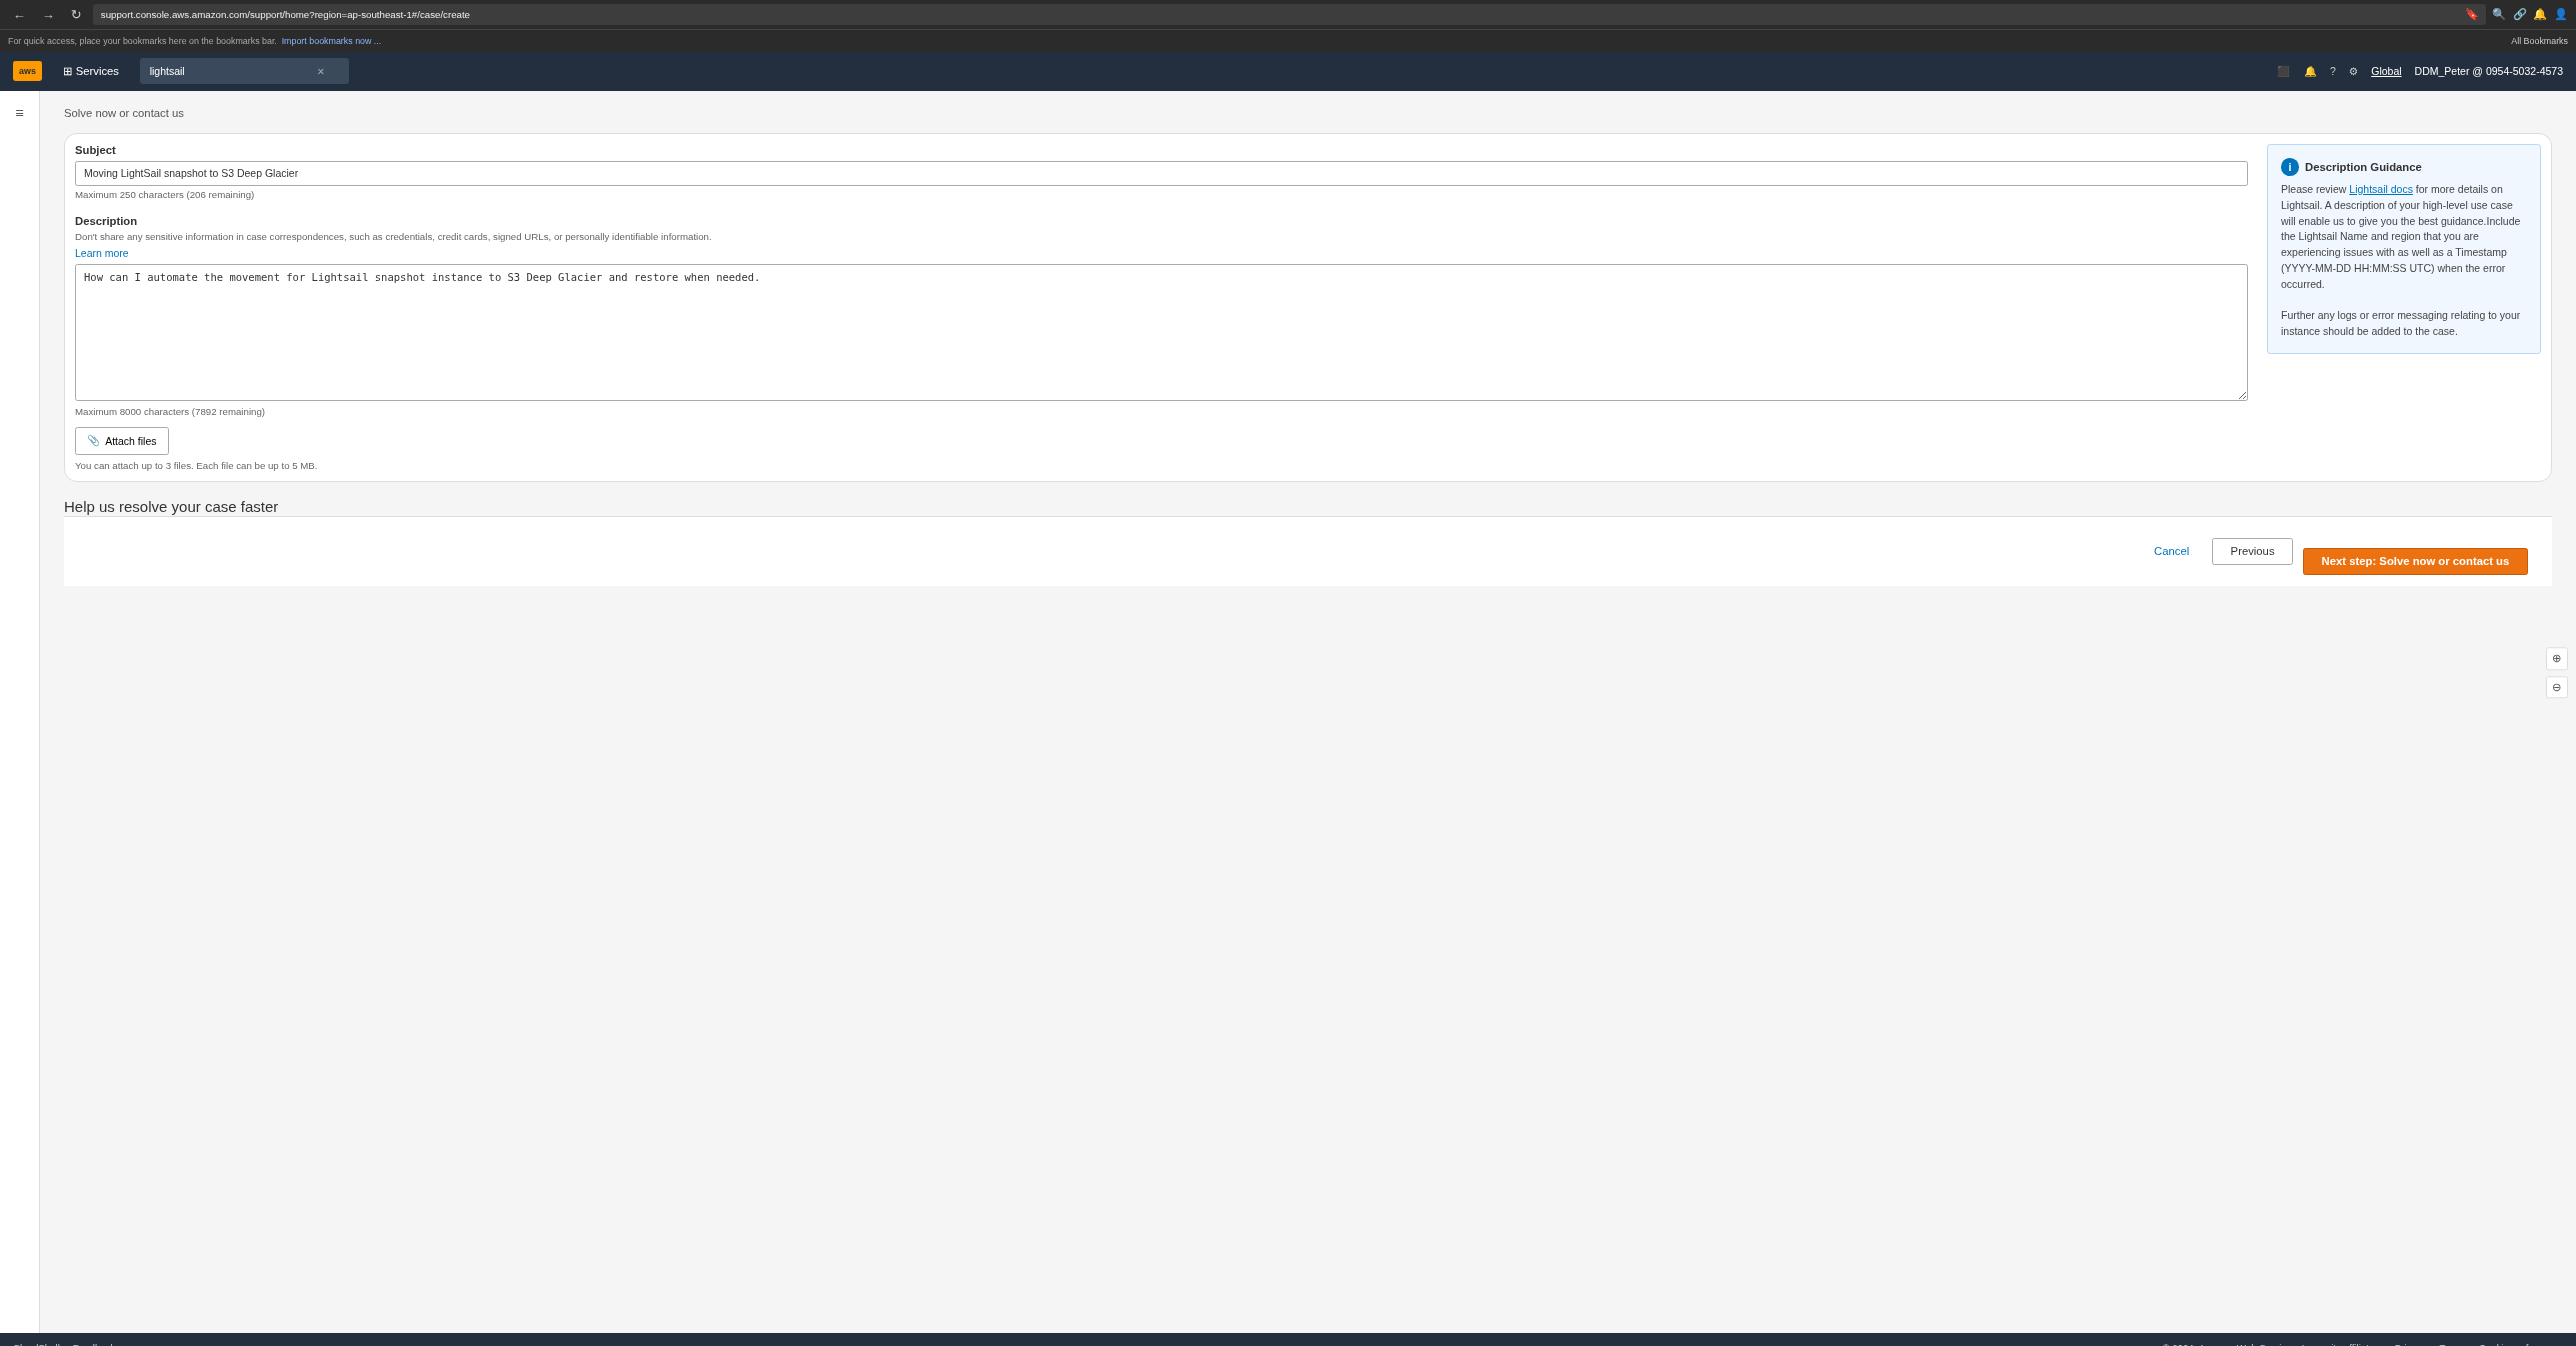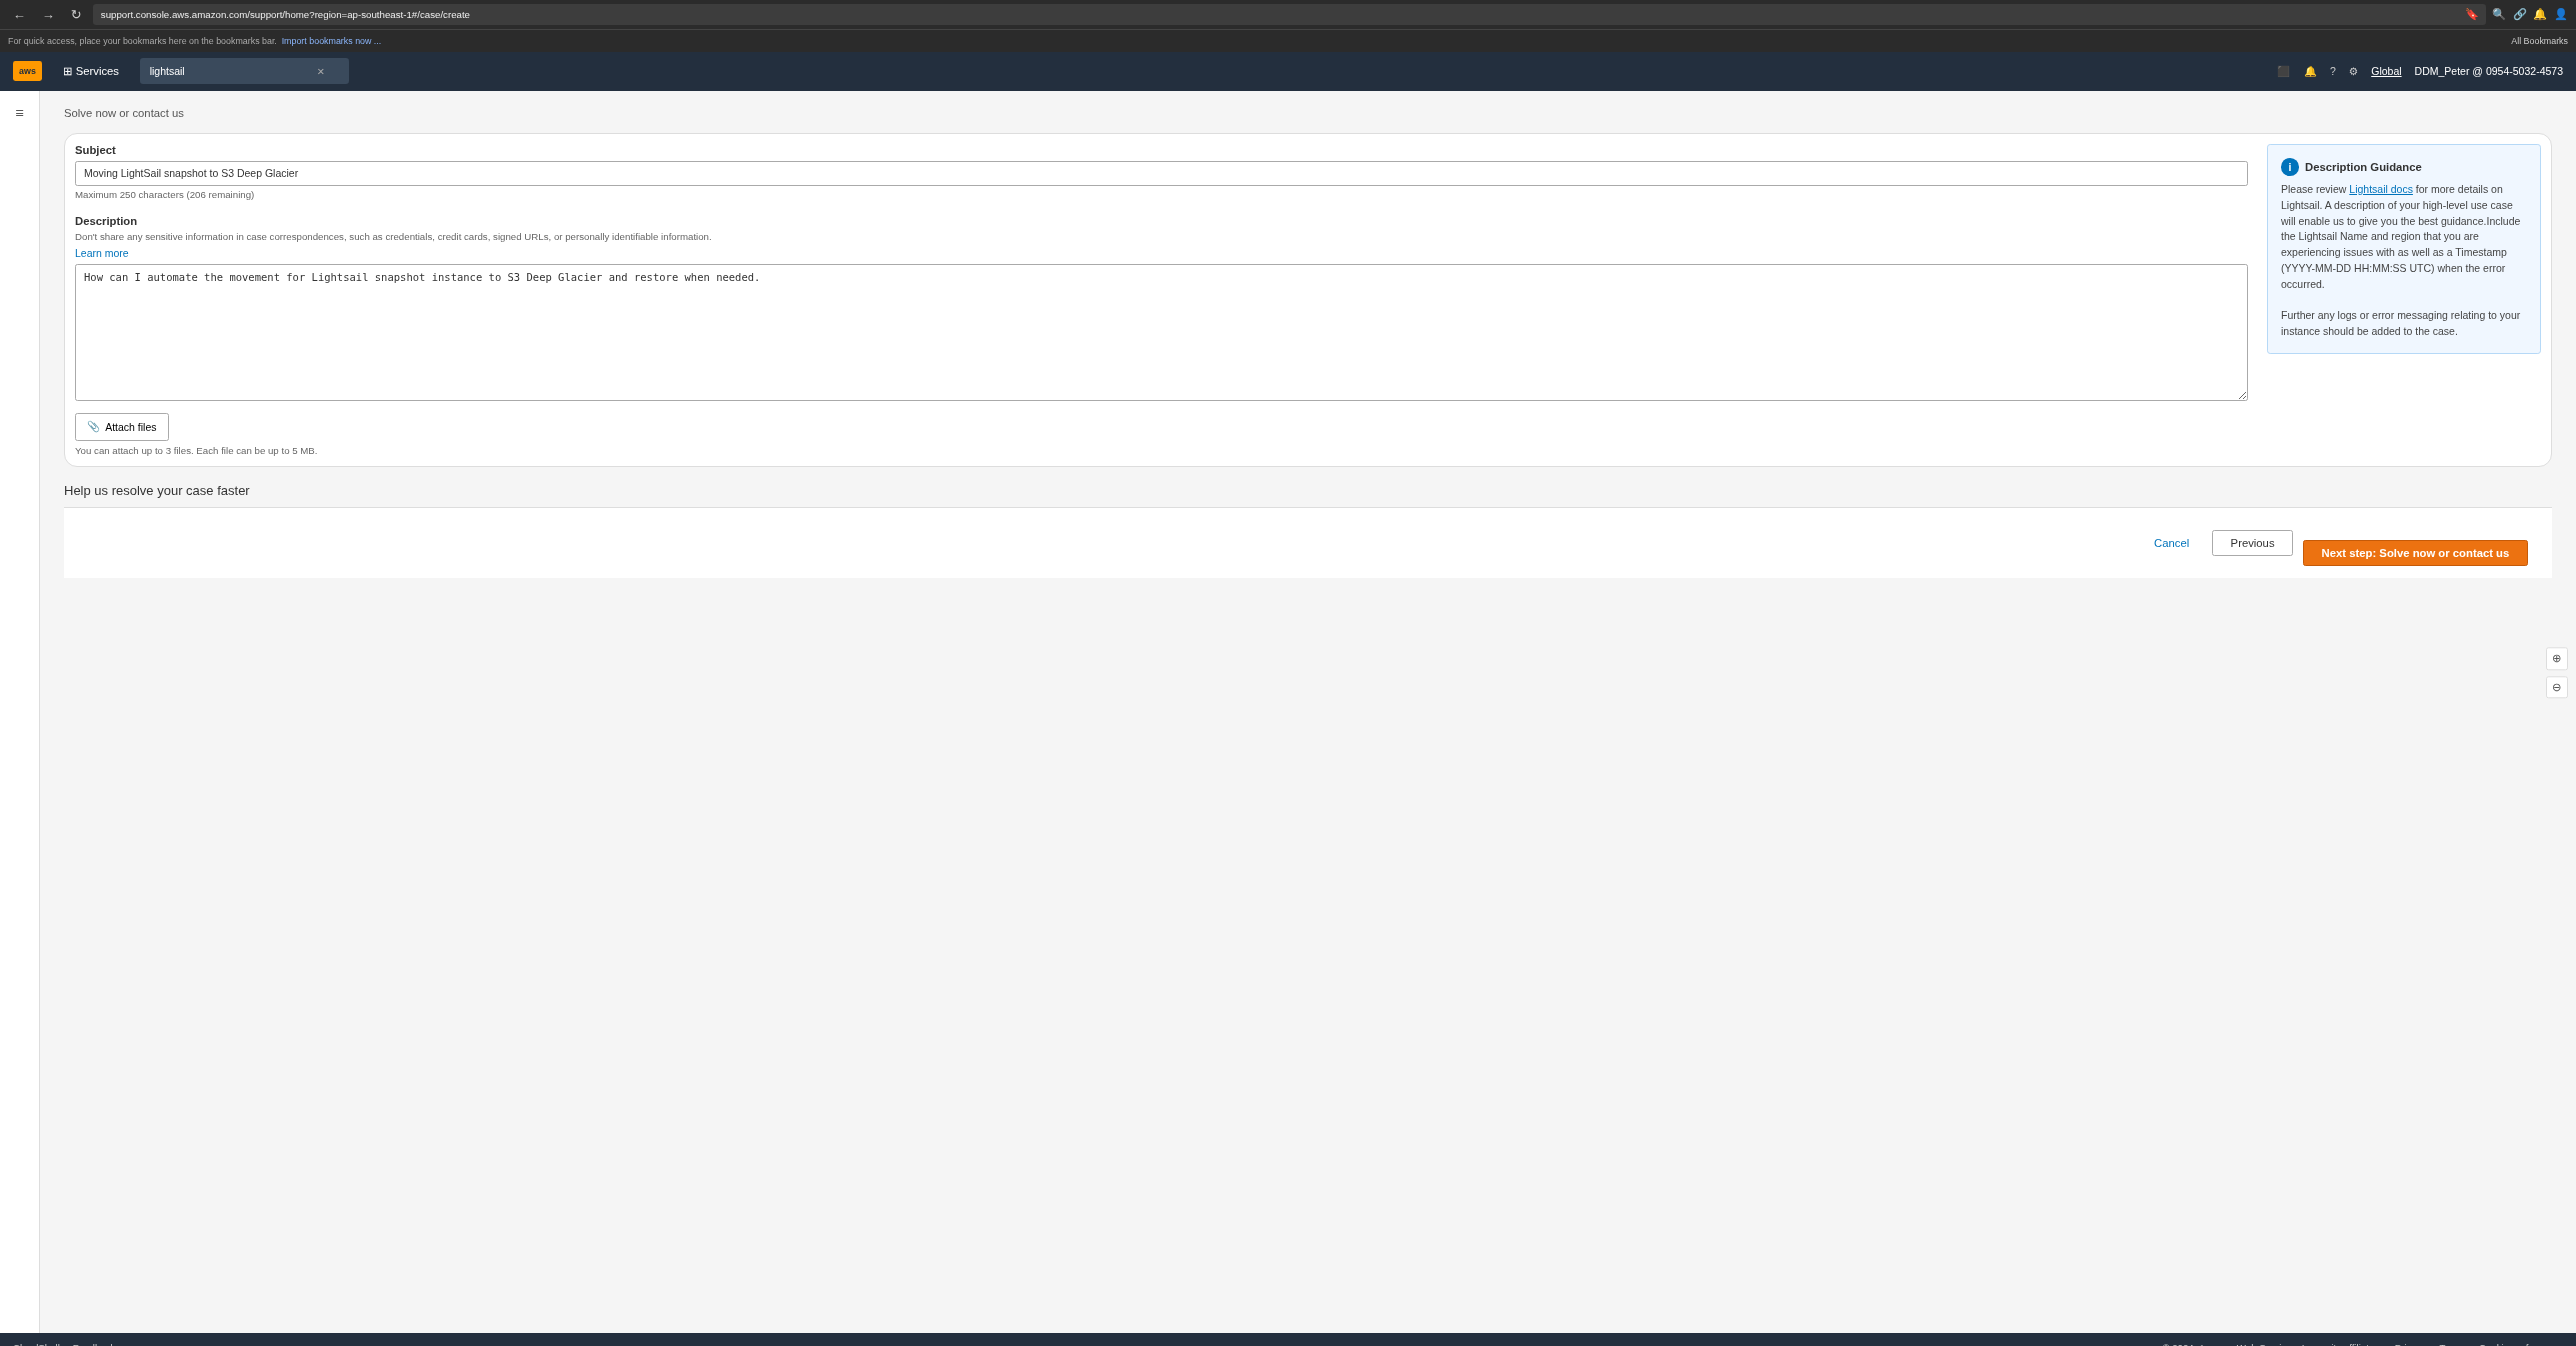--- a/index.html
+++ b/index.html
@@ -261,23 +261,23 @@
       font-size: 9.7px;
       color: #666;
       margin-top: 4.8px;
     }
 
     
     .resolve-section {
       margin-top: 3.2px;
     }
     .resolve-title {
-      font-size: 13px;
-      color: #333;
-      margin-bottom: 9px;
+      font-size: 15px;
+      color: #333;
+      margin-bottom: 1px;
     }
     .resolve-card {
       background: #fff;
       border: 0.8px solid #ddd;
       border-radius: 3.2px;
       padding: 19.3px;
       position: relative;
     }
 
     
@@ -455,20 +455,21 @@
           <div class="field-label">Subject</div>
           <input class="text-input" value="Moving LightSail snapshot to S3 Deep Glacier" style="">
           <div class="char-count">Maximum 250 characters (206 remaining)</div>
 
           
           <div class="description-section">
             <div class="field-label">Description</div>
             <div class="description-hint">Don't share any sensitive information in case correspondences, such as credentials, credit cards, signed URLs, or personally identifiable information.</div>
             <a class="learn-more">Learn more</a>
             <textarea class="description-textarea" style="">How can I automate the movement for Lightsail snapshot instance to S3 Deep Glacier and restore when needed.</textarea>
+            <div class="char-count">Maximum 8000 characters (7892 remaining)</div>
           </div>
 
           
           <button class="attach-btn">
             <span>📎</span>
             <span>Attach files</span>
           </button>
           <div class="attach-hint">You can attach up to 3 files. Each file can be up to 5 MB.</div>
         </div>
 

